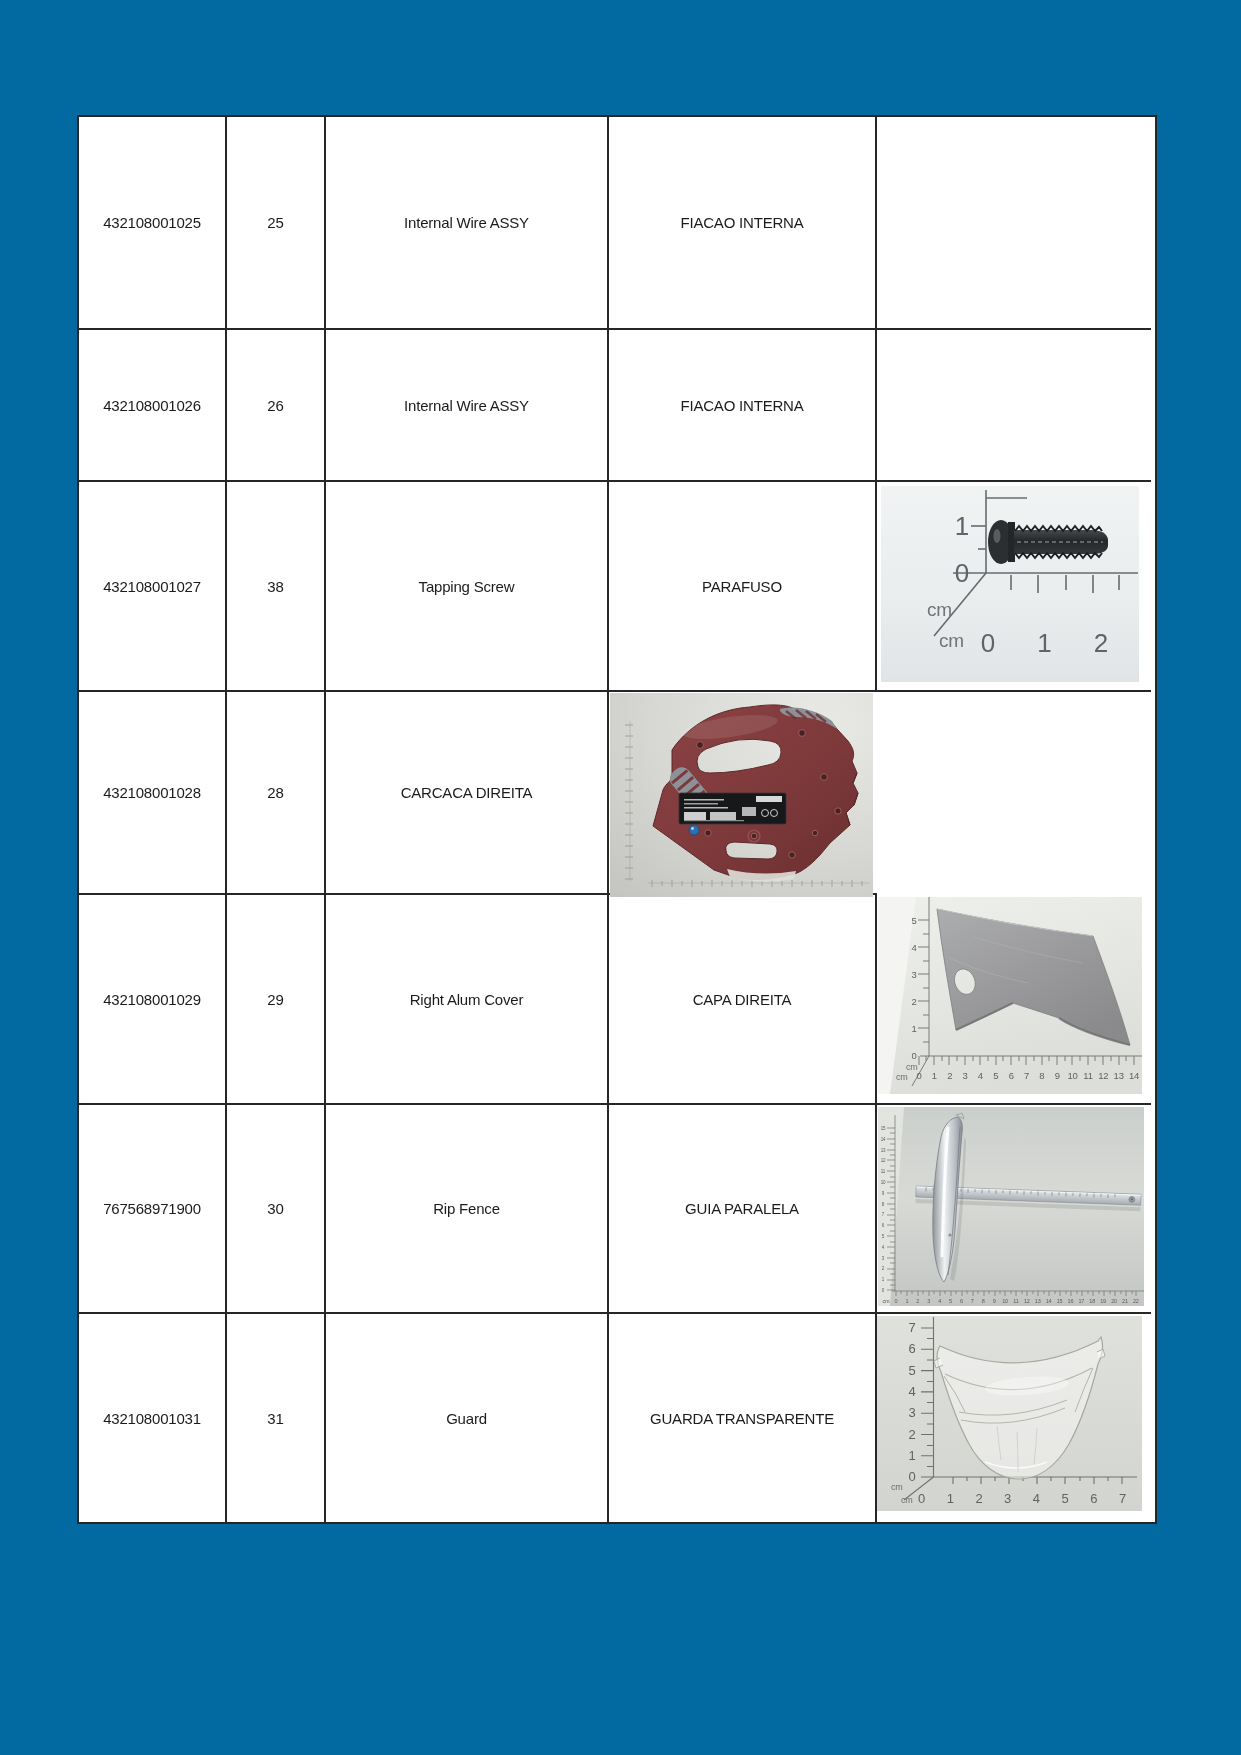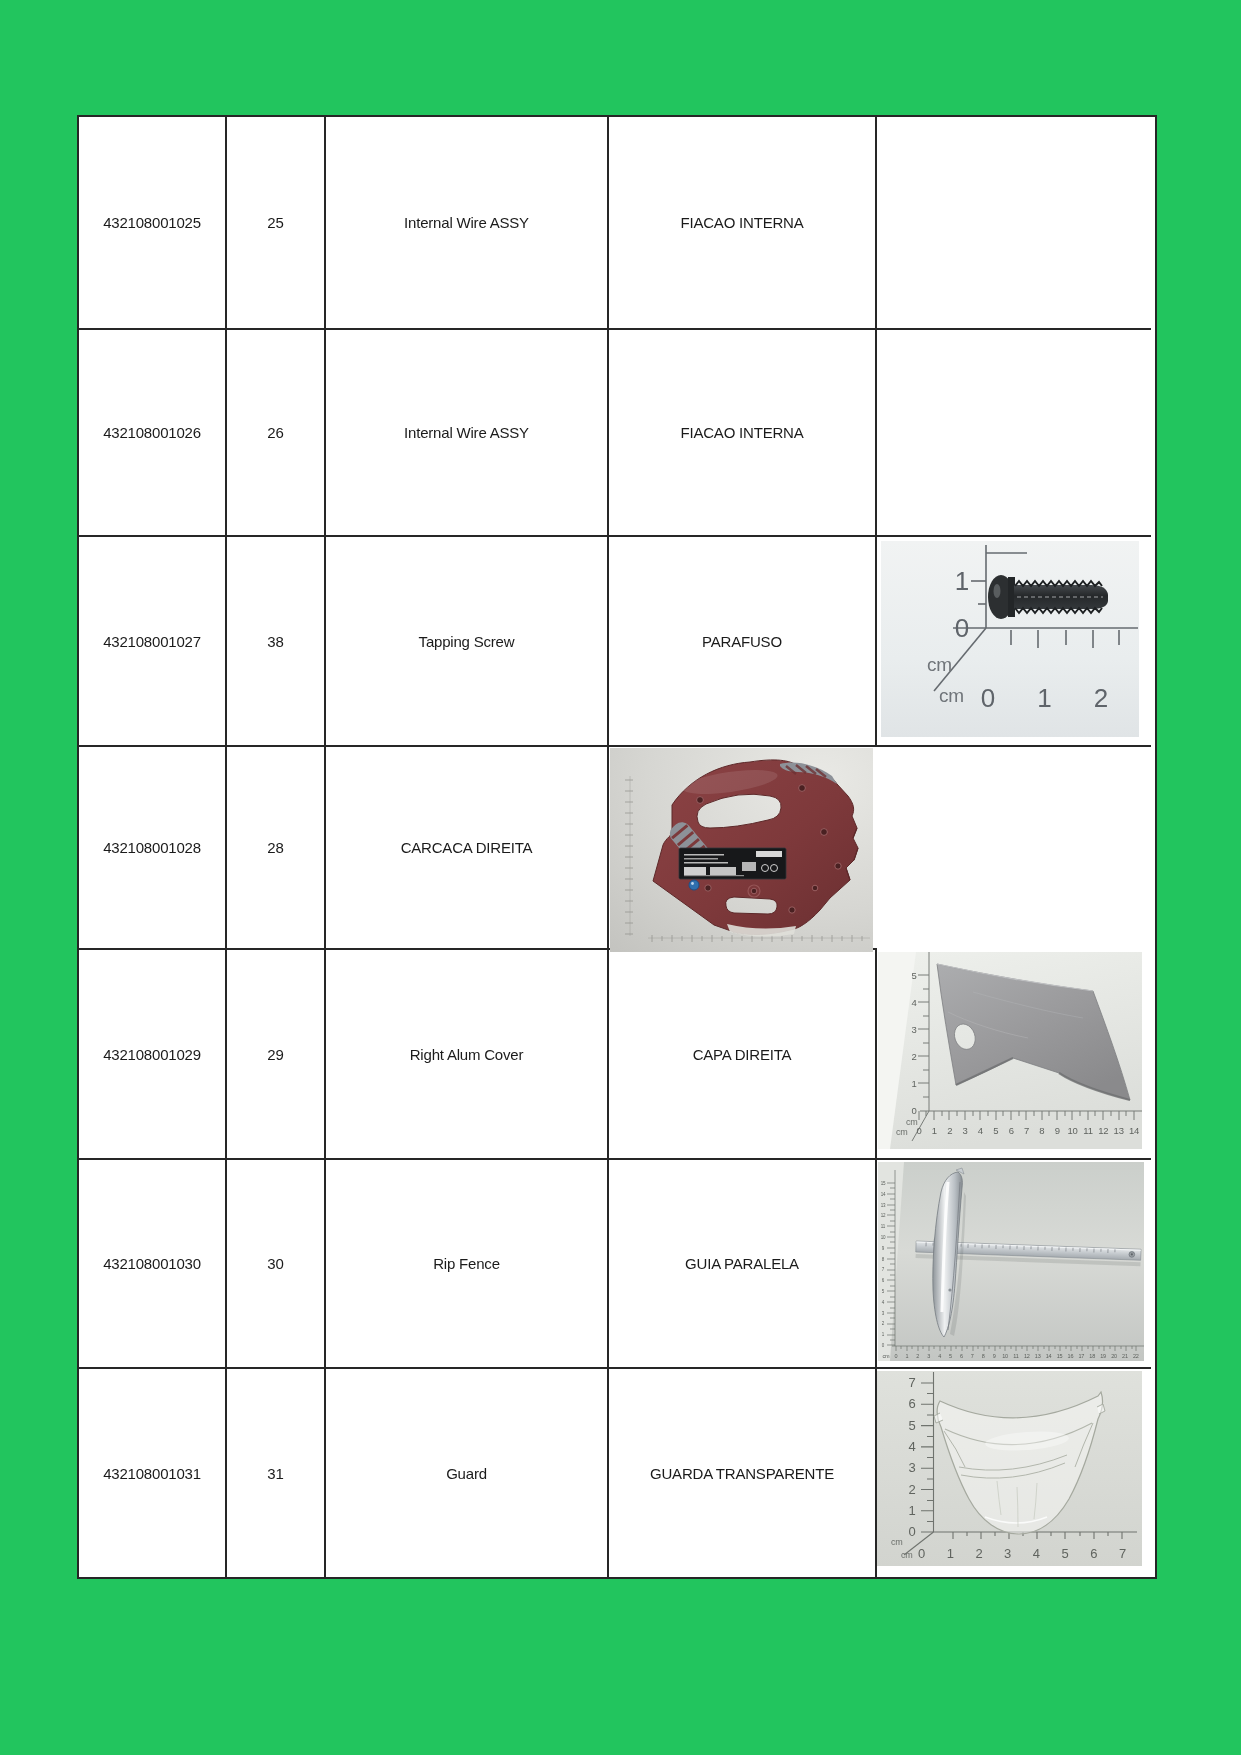--- a/index.html
+++ b/index.html
@@ -1,25 +1,25 @@
 <!DOCTYPE html>
 <html><head>
 <meta charset="utf-8">
 <style>
   html,body{margin:0;padding:0;background:#ffffff;}
-  .page{position:relative;width:1241px;height:1755px;background:#22c55e;overflow:hidden;
+  .page{position:relative;width:1241px;height:1755px;background:#0369a1;overflow:hidden;
         font-family:"Liberation Sans",sans-serif;}
   .parts-table{position:absolute;left:77px;top:115px;width:1076px;border:2px solid #262626;background:#fff;}
   .t-row{display:grid;grid-template-columns:148px 99px 283px 268px 274px;}
   .t-row .cell{border-right:2px solid #262626;border-bottom:2px solid #262626;
         display:flex;align-items:center;justify-content:center;
         font-size:15px;color:#1b1b1b;letter-spacing:-0.2px;box-sizing:border-box;}
   .t-row .cell:last-child{border-right:none;}
   .t-row:last-child .cell{border-bottom:none;}
-  .r1{height:213px}.r2{height:207px}.r3{height:210px}.r4{height:203px}.r5{height:210px}.r6{height:209px}.r7{height:208px}
+  .r1{height:213px}.r2{height:152px}.r3{height:210px}.r4{height:203px}.r5{height:210px}.r6{height:209px}.r7{height:208px}
   .img-cell{position:relative;padding:0;justify-content:flex-start;align-items:flex-start;}
   svg.photo{position:absolute;display:block;}
   
   text{font-family:"Liberation Sans",sans-serif;}
   .rl-big{font-size:26px;fill:#5f646a;}
   .rl-cm{font-size:19px;fill:#70757a;}
   .rl-mid{font-size:13px;fill:#60645f;}
   .rl-cm2{font-size:9px;fill:#6b6f6b;}
   .rl-sm{font-size:9.5px;fill:#5f635f;}
   .rl-xs{font-size:5.5px;fill:#5a5e5a;}
@@ -256,21 +256,21 @@
             <path d="M78,133 L135,106" fill="none" stroke="#6b6c6e" stroke-width="2" opacity="0.7"></path>
             <path d="M59,12 C100,21 160,32 215,39" fill="none" stroke="#c3c4c6" stroke-width="1.2" opacity="0.9"></path>
             <path d="M70,60 C90,70 120,80 150,86" stroke="#b5b6b8" stroke-width="1" opacity="0.5" fill="none"></path>
             <path d="M95,40 C130,50 170,60 205,66" stroke="#b5b6b8" stroke-width="1" opacity="0.4" fill="none"></path>
           </g>
         </svg>
       </div>
     </div>
 
     <div class="t-row">
-      <div class="cell r6">432108001030</div>
+      <div class="cell r6">767568971900</div>
       <div class="cell r6">30</div>
       <div class="cell r6">Rip Fence</div>
       <div class="cell r6">GUIA PARALELA</div>
       <div class="cell r6 img-cell">
         <svg class="photo" style="left:1px;top:2px" width="266" height="199" viewBox="0 0 266 199">
           <defs>
             <linearGradient id="fenBg" x1="0" y1="0" x2="0" y2="1">
               <stop offset="0" stop-color="#cbcfcb"></stop>
                 <stop offset="0.45" stop-color="#d8dad6"></stop>
                 <stop offset="1" stop-color="#c3c6c3"></stop>

